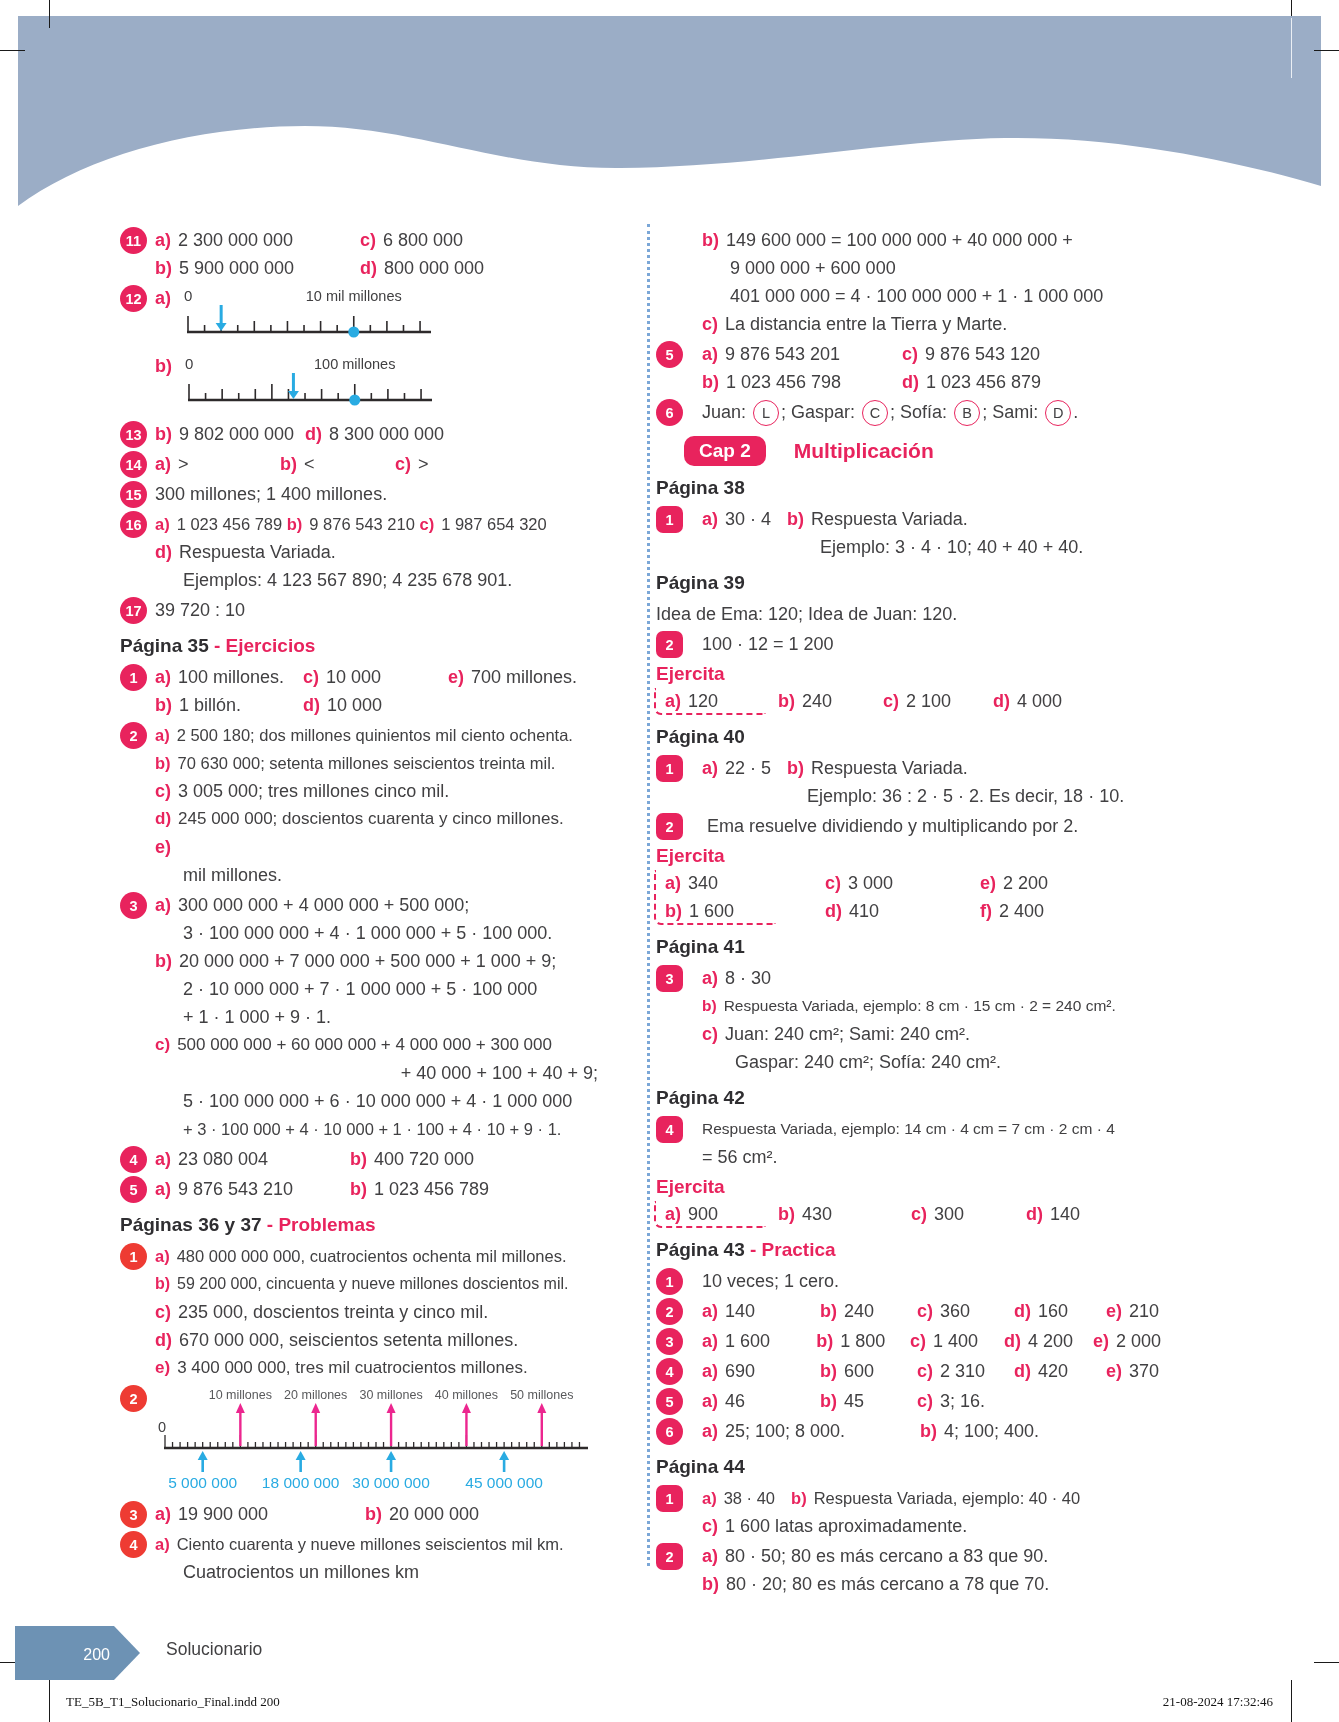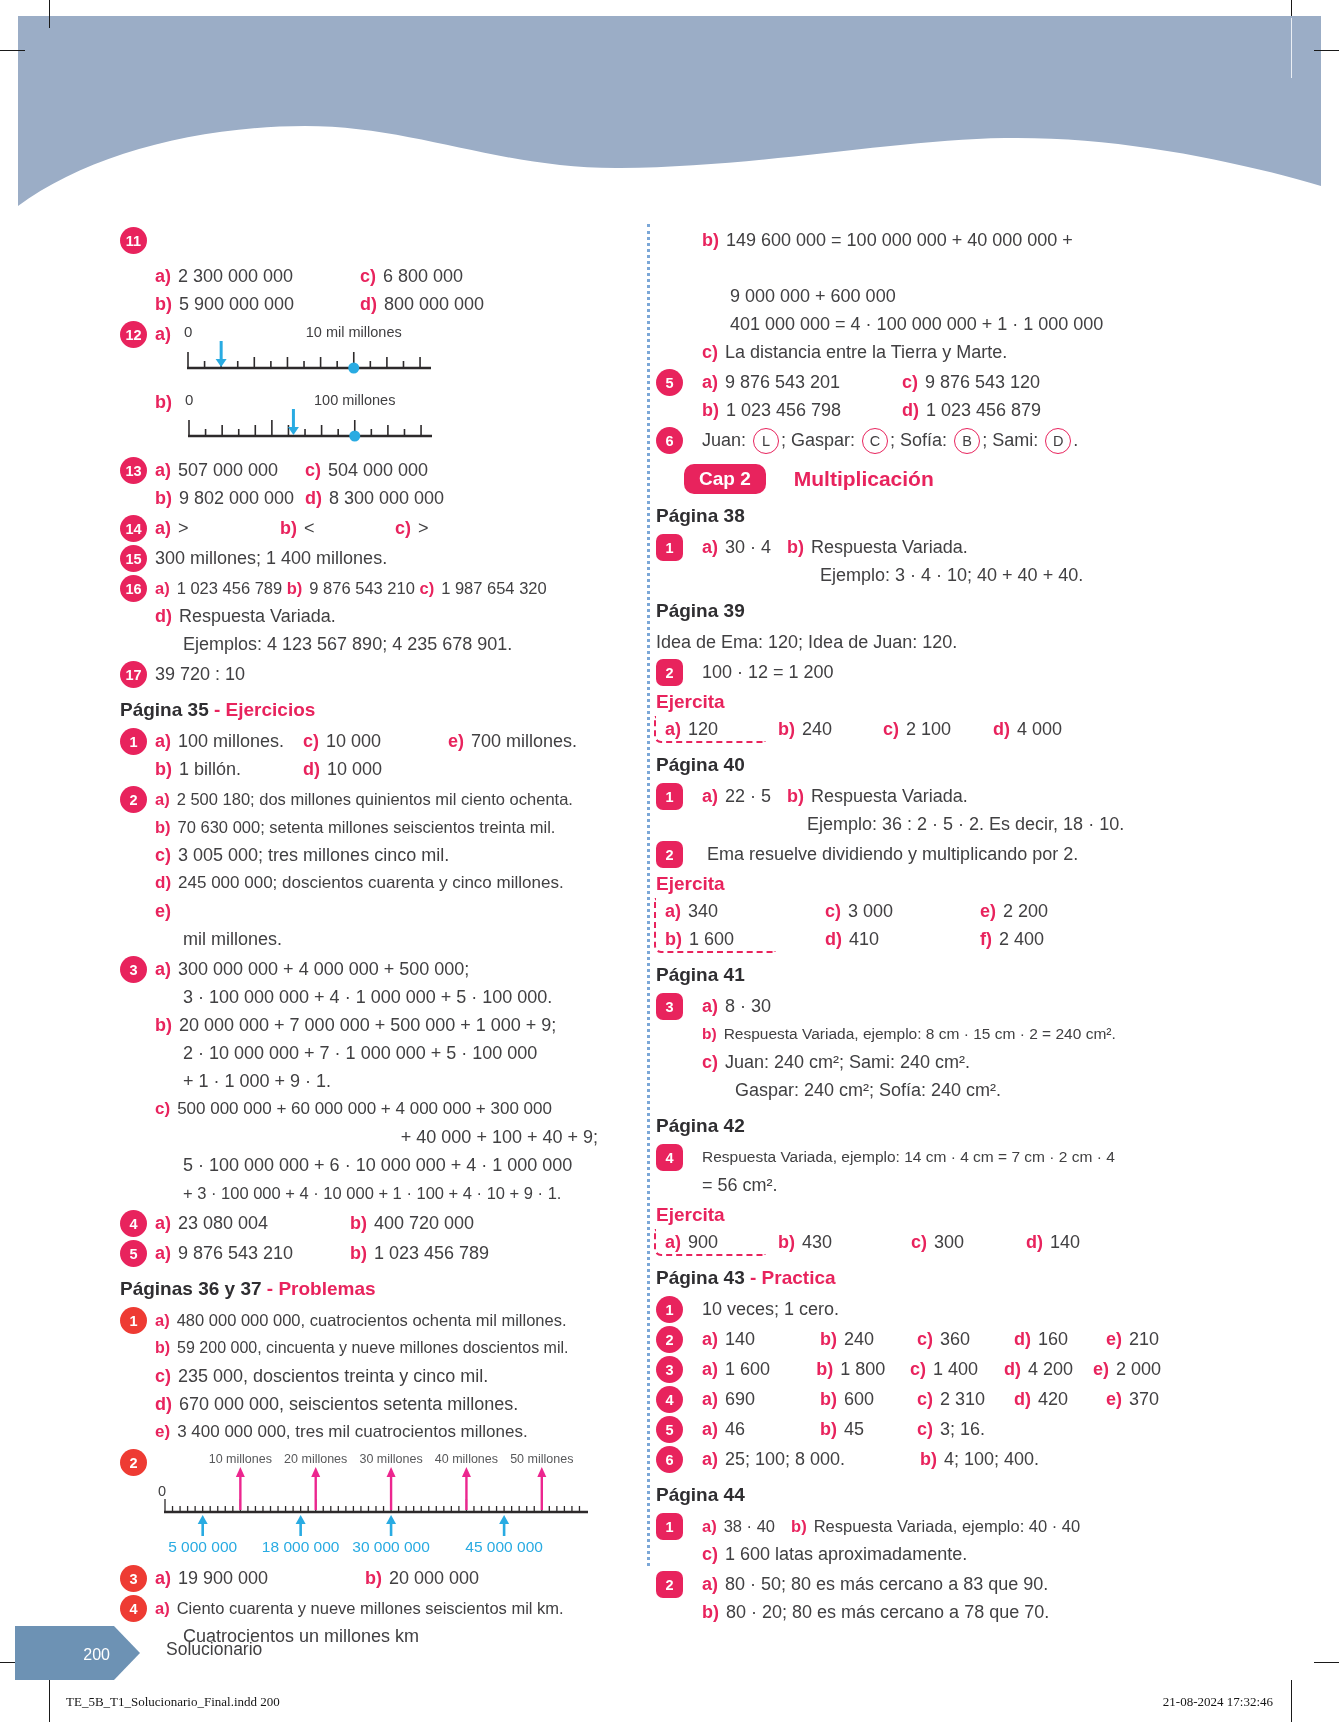--- a/index.html
+++ b/index.html
@@ -70,21 +70,21 @@
   <div class="mark white" style="left:1291px;top:18px;width:1px;height:60px"></div>
   <div class="mark" style="left:1314px;top:50px;width:25px;height:1px"></div>
   <div class="mark" style="left:0;top:1662px;width:25px;height:1px"></div>
   <div class="mark" style="left:49px;top:1680px;width:1px;height:42px"></div>
   <div class="mark" style="left:1314px;top:1662px;width:25px;height:1px"></div>
   <div class="mark" style="left:1291px;top:1680px;width:1px;height:42px"></div>
 
   <div class="col" id="leftcol">
       <div class="item">
         <div class="badge circle" style="background: rgb(232, 35, 93);">11</div>
-        <div class="line"><span class="cellseg" style="width: 205px; margin-top: 36px;"><span class="lab" style="color: rgb(232, 35, 93);">a)</span><span class="txt">2 300 000 000</span></span><span class="cellseg"><span class="lab" style="color: rgb(232, 35, 93);">c)</span><span class="txt">6 800 000</span></span></div>
+        <div class="line"><span class="cellseg" style="width: 205px;"><span class="lab" style="color: rgb(232, 35, 93);">a)</span><span class="txt">2 300 000 000</span></span><span class="cellseg"><span class="lab" style="color: rgb(232, 35, 93);">c)</span><span class="txt">6 800 000</span></span></div>
         <div class="line"><span class="cellseg" style="width: 205px;"><span class="lab" style="color: rgb(232, 35, 93);">b)</span><span class="txt">5 900 000 000</span></span><span class="cellseg"><span class="lab" style="color: rgb(232, 35, 93);">d)</span><span class="txt">800 000 000</span></span></div>
       </div>
       <div class="item">
         <div class="badge circle" style="background: rgb(232, 35, 93);">12</div>
         <div class="line nlline"><span class="lab" style="color: rgb(232, 35, 93);">a)</span><svg width="262" height="58">
             <line x1="9" y1="48" x2="253.00000000000003" y2="48" stroke="#2d2a2b" stroke-width="2.5"></line>
             <line x1="10" y1="48" x2="10" y2="32" stroke="#2d2a2b" stroke-width="1.6"></line>
             <line x1="26.575342465753426" y1="48" x2="26.575342465753426" y2="41" stroke="#2d2a2b" stroke-width="1.6"></line>
             <line x1="43.15068493150685" y1="48" x2="43.15068493150685" y2="37" stroke="#2d2a2b" stroke-width="1.6"></line>
             <line x1="59.72602739726028" y1="48" x2="59.72602739726028" y2="41" stroke="#2d2a2b" stroke-width="1.6"></line>
@@ -124,21 +124,20 @@
             <line x1="242.05479452054797" y1="48" x2="242.05479452054797" y2="37" stroke="#2d2a2b" stroke-width="1.6"></line>
             <text x="6" y="17" font-size="15" fill="#414042" font-family="Liberation Sans, sans-serif">0</text>
             <text x="175.75342465753425" y="17" text-anchor="middle" font-size="14.5" fill="#414042" font-family="Liberation Sans, sans-serif">100 millones</text>
             <line x1="114.42465753424658" y1="21" x2="114.42465753424658" y2="40" stroke="#29abe2" stroke-width="3"></line>
             <polygon points="108.92465753424658,39 119.92465753424658,39 114.42465753424658,47" fill="#29abe2"></polygon>
             <circle cx="175.75342465753425" cy="48" r="5.5" fill="#29abe2"></circle>
           </svg></div>
       </div>
       <div class="item">
         <div class="badge circle" style="background: rgb(232, 35, 93);">13</div>
-        <div class="line"><span class="cellseg" style="width: 150px;"><span class="lab" style="color: rgb(232, 35, 93);">a)</span><span class="txt">507 000 000</span></span><span class="cellseg"><span class="lab" style="color: rgb(232, 35, 93);">c)</span><span class="txt">504 000 000</span></span></div>
         <div class="line"><span class="cellseg" style="width: 150px;"><span class="lab" style="color: rgb(232, 35, 93);">b)</span><span class="txt">9 802 000 000</span></span><span class="cellseg"><span class="lab" style="color: rgb(232, 35, 93);">d)</span><span class="txt">8 300 000 000</span></span></div>
       </div>
       <div class="item">
         <div class="badge circle" style="background: rgb(232, 35, 93);">14</div>
         <div class="line"><span class="cellseg" style="width: 125px;"><span class="lab" style="color: rgb(232, 35, 93);">a)</span><span class="txt">&gt;</span></span><span class="cellseg" style="width: 115px;"><span class="lab" style="color: rgb(232, 35, 93);">b)</span><span class="txt">&lt;</span></span><span class="cellseg"><span class="lab" style="color: rgb(232, 35, 93);">c)</span><span class="txt">&gt;</span></span></div>
       </div>
       <div class="item">
         <div class="badge circle" style="background: rgb(232, 35, 93);">15</div>
         <div class="line"><span class="txt">300 millones; 1 400 millones.</span></div>
       </div>
@@ -293,21 +292,21 @@
       <div class="item">
         <div class="badge circle" style="background: rgb(238, 59, 51);">4</div>
         <div class="line" style="font-size: 16.5px;"><span class="lab" style="color: rgb(232, 35, 93);">a)</span><span class="txt">Ciento cuarenta y nueve millones seiscientos mil km.</span></div>
         <div class="line" style="padding-left: 28px;"><span class="txt">Cuatrocientos un millones km</span></div>
       </div>
     </div>
   <div id="divider"></div>
   <div class="col" id="rightcol">
       <div class="item">
         <div class="line"><span class="lab" style="color: rgb(232, 35, 93);">b)</span><span class="txt">149 600 000 = 100 000 000 + 40 000 000 +</span></div>
-        <div class="line" style="padding-left: 28px; margin-top: 28px;"><span class="txt">9 000 000 + 600 000</span></div>
+        <div class="line" style="padding-left: 28px;"><span class="txt">9 000 000 + 600 000</span></div>
         <div class="line" style="padding-left: 28px;"><span class="txt">401 000 000 = 4 · 100 000 000 + 1 · 1 000 000</span></div>
         <div class="line"><span class="lab" style="color: rgb(232, 35, 93);">c)</span><span class="txt">La distancia entre la Tierra y Marte.</span></div>
       </div>
       <div class="item">
         <div class="badge circle" style="background: rgb(232, 35, 93);">5</div>
         <div class="line"><span class="cellseg" style="width: 200px;"><span class="lab" style="color: rgb(232, 35, 93);">a)</span><span class="txt">9 876 543 201</span></span><span class="cellseg"><span class="lab" style="color: rgb(232, 35, 93);">c)</span><span class="txt">9 876 543 120</span></span></div>
         <div class="line"><span class="cellseg" style="width: 200px;"><span class="lab" style="color: rgb(232, 35, 93);">b)</span><span class="txt">1 023 456 798</span></span><span class="cellseg"><span class="lab" style="color: rgb(232, 35, 93);">d)</span><span class="txt">1 023 456 879</span></span></div>
       </div>
       <div class="item">
         <div class="badge circle" style="background: rgb(232, 35, 93);">6</div>

